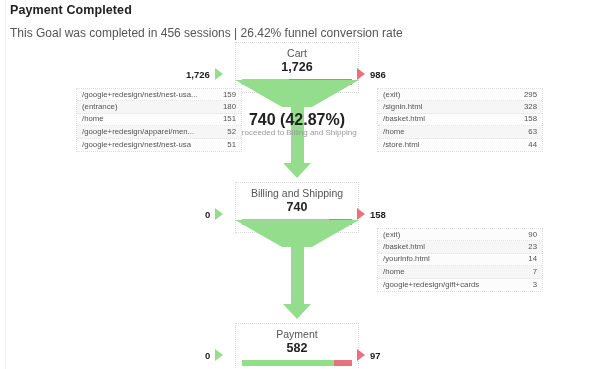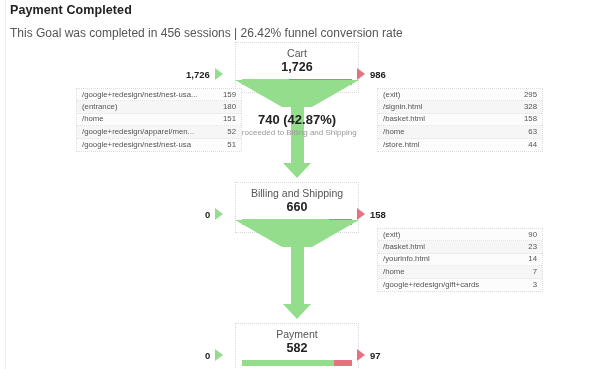--- a/index.html
+++ b/index.html
@@ -84,21 +84,21 @@
   .arrowhead{
     width:0;height:0;margin:0 auto;
     border-left:14px solid transparent;
     border-right:14px solid transparent;
     border-top:15px solid #93dd8d;
   }
   .conv-label{
     position:absolute;width:260px;text-align:center;
     pointer-events:none;
   }
-  .conv-main{font-size:13px;font-weight:bold;color:#222;line-height:13px;}
+  .conv-main{font-size:16px;font-weight:bold;color:#222;line-height:13px;}
   .conv-sub{font-size:8px;color:#999;line-height:11px;margin-top:1px;}
 
   
   .ftable{
     position:absolute;width:166px;
     border:1px dotted #dcdcdc;
     background:#fff;box-sizing:border-box;
   }
   .ftable .row{
     display:flex;justify-content:space-between;align-items:center;
@@ -199,21 +199,21 @@
     </div>
     <div class="row">
       <span class="lbl">/store.html</span>
       <span class="val">44</span>
     </div>
   </div>
 
   <div class="stage">
     <div class="stage-box" style="left:235px;top:182px;">
       <div class="stage-name">Billing and Shipping</div>
-      <div class="stage-value">660</div>
+      <div class="stage-value">740</div>
       <div class="bar">
         <div class="bar-green" id="bar1g" style="width: 78.65%;"></div>
         <div class="bar-red"></div>
       </div>
     </div>
     <div class="marker in" style="left:205px;top:208px;">
       <span class="num">0</span>
       <span class="tri"></span>
     </div>
     <div class="marker out" style="left:357px;top:208px;">

